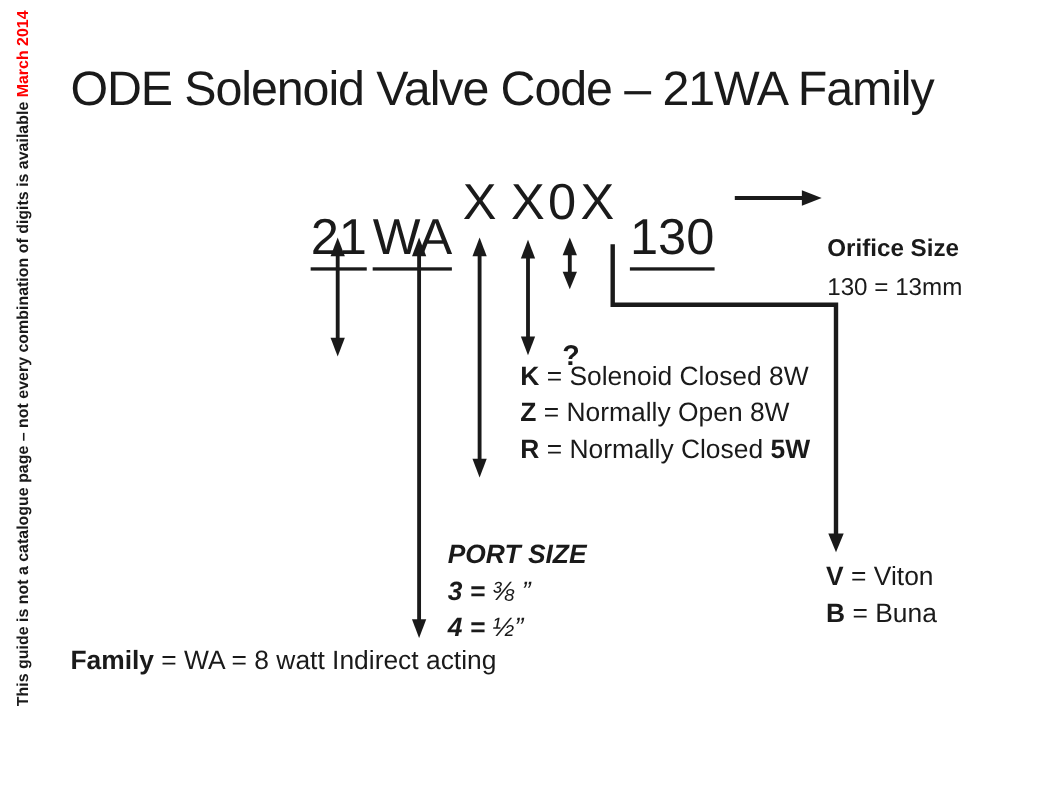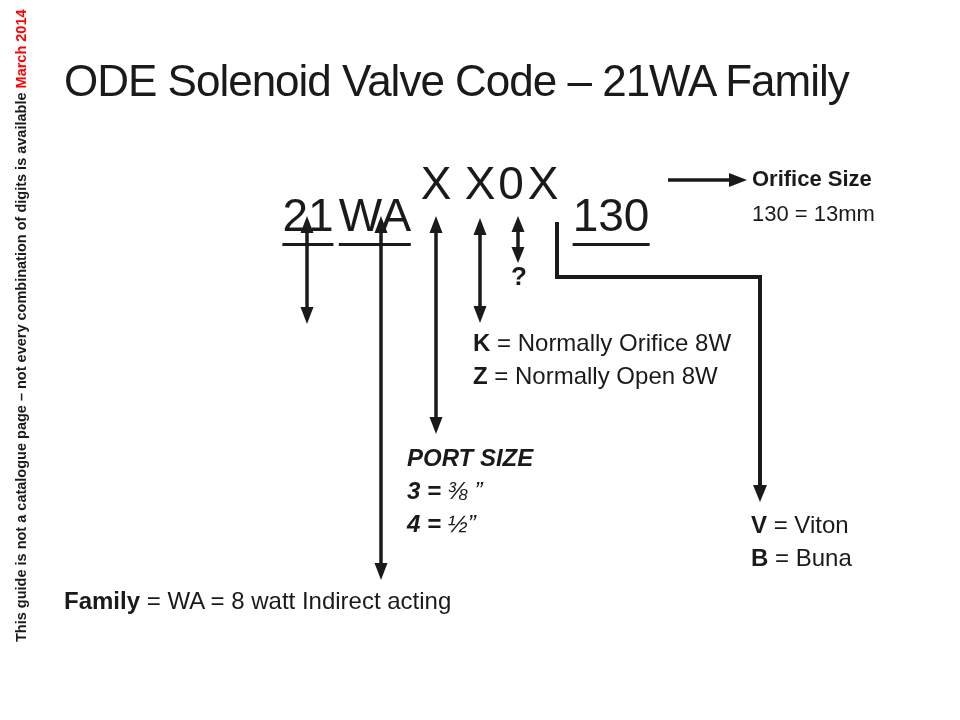--- a/index.html
+++ b/index.html
@@ -1,20 +1,20 @@
 <!DOCTYPE html>
 <html><head>
 <meta charset="utf-8">
 <style>
   html,body{margin:0;padding:0;background:#ffffff;}
   .slide{
     position:relative;width:960px;height:720px;background:#ffffff;overflow:hidden;
     font-family:"Liberation Sans", sans-serif;color:#1a1a1a;
   }
-  .b{font-weight:bold;}
+  .b{font-weight:bold;margin-top:47px;}
   .red{color:#ff0000;}
 
   
   .side-note{
     position:absolute;left:13px;top:642px;
     transform:rotate(-90deg);transform-origin:0 0;
     font-size:14.5px;font-weight:bold;white-space:nowrap;letter-spacing:0;
   }
 
   
@@ -114,22 +114,23 @@
 
   <div class="lbl orifice">
     <div class="b">Orifice Size</div>
     <div>130 = 13mm</div>
   </div>
 
 
   <div class="lbl qmark b">?</div>
 
   <div class="lbl coil">
-    <div><span class="b">K</span><span> = Normally Orifice 8W</span><span class="b"></span></div>
+    <div><span class="b">K</span><span> = Solenoid Closed 8W</span><span class="b"></span></div>
     <div><span class="b">Z</span><span> = Normally Open 8W</span><span class="b"></span></div>
+    <div><span class="b">R</span><span> = Normally Closed </span><span class="b">5W</span></div>
   </div>
 
   <div class="lbl port">
     <div class="b">PORT SIZE</div>
     <div><span class="b">3 = </span><span>⅜ ”</span></div>
     <div><span class="b">4 = </span><span>½”</span></div>
   </div>
 
   <div class="lbl family">
     <span class="b">Family</span><span> = WA = 8 watt Indirect acting</span>

